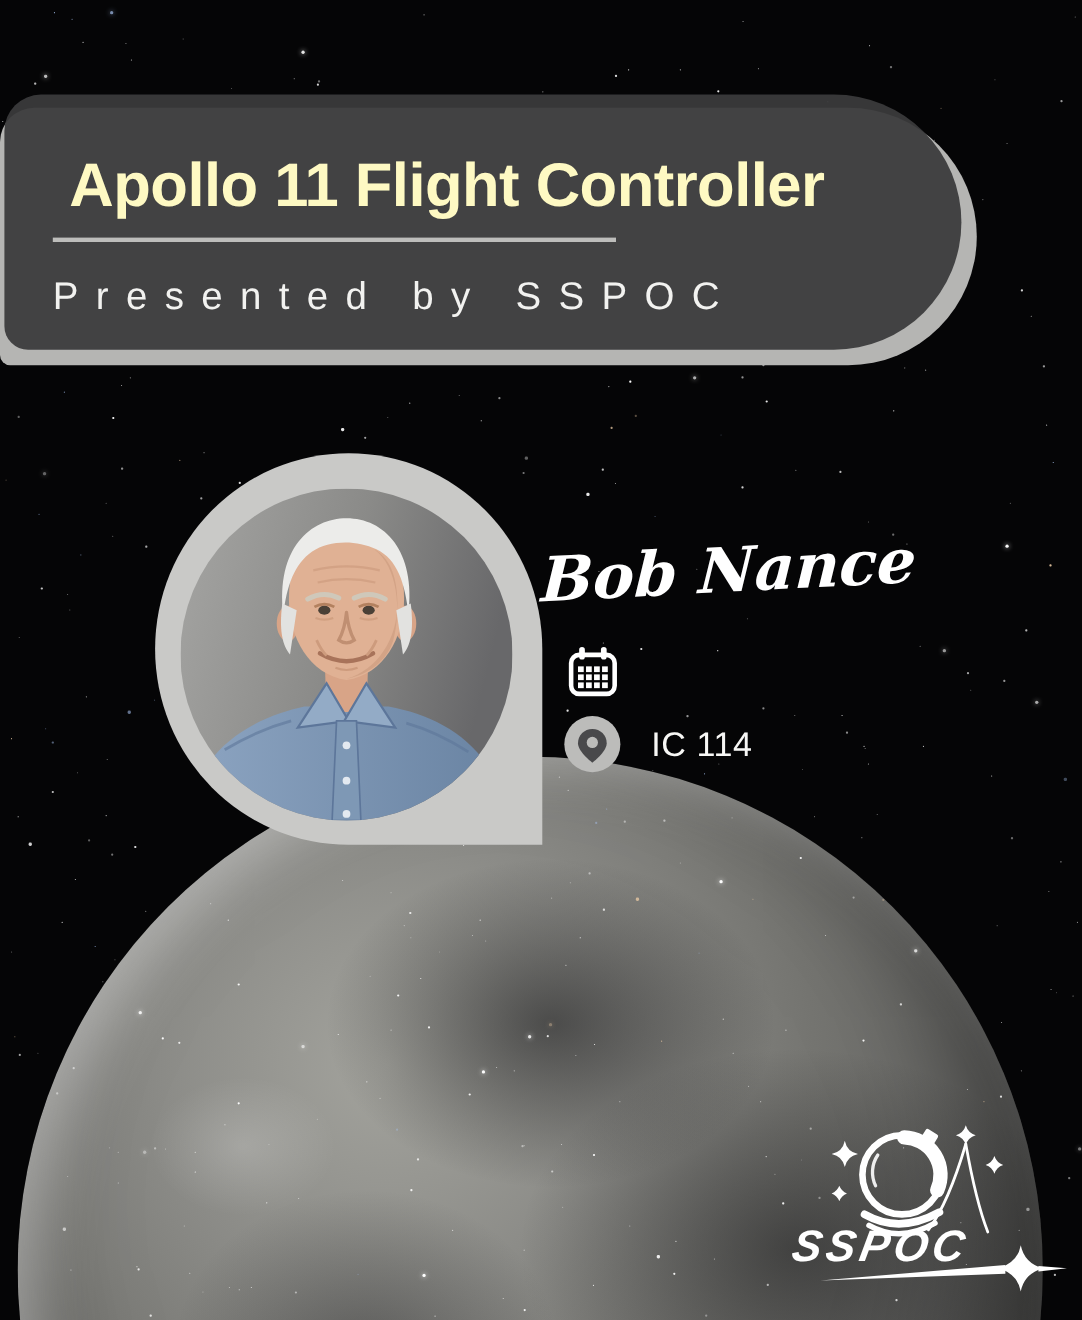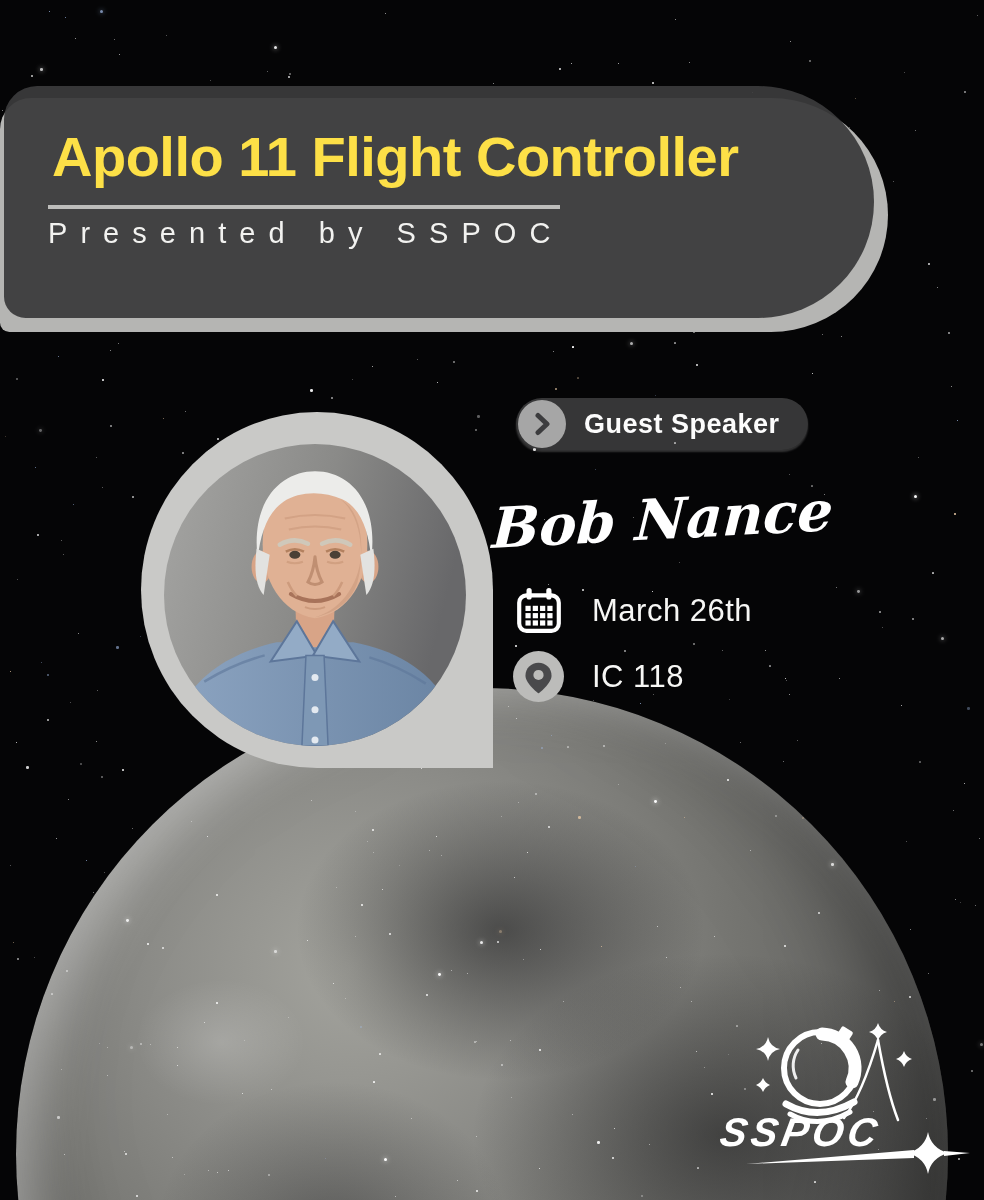--- a/index.html
+++ b/index.html
@@ -32,25 +32,25 @@
     background:var(--accent-silver,#b5b5b3);
     border-radius:40px 150px 150px 12px;
   }
   .banner{
     position:absolute;left:4px;top:86px;width:870px;height:232px;z-index:7;
     background:rgba(58,58,60,.94);
     border-radius:40px 140px 140px 26px;
     box-sizing:border-box;padding:34px 0 0 44px;
   }
   .banner h1{
-    margin:4px;font-size:56px;font-weight:700;letter-spacing:-.5px;color:#fde047;
+    margin:15px;font-size:56px;font-weight:700;letter-spacing:-.5px;color:#fef9c3;
   }
   .divider{width:512px;height:4px;background:#bdbdbb;margin-top:16px;}
   .subtitle{
-    margin-top:8px;font-size:29px;font-weight:400;letter-spacing:.45em;color:#f2f2f0;white-space:nowrap;
+    margin-top:30px;font-size:35px;font-weight:400;letter-spacing:.45em;color:#f2f2f0;white-space:nowrap;
   }
   
   .portrait{
     position:absolute;left:141px;top:412px;width:352px;height:356px;z-index:5;
     background:#c9c9c7;border-radius:50% 50% 0 50%;
   }
   .photo{
     position:absolute;left:23px;top:32px;width:302px;height:302px;border-radius:50%;overflow:hidden;
   }
   .photo svg{display:block;width:100%;height:100%;}
@@ -586,28 +586,20 @@
 
         <path d="M 150,112 C 149,122 147,130 143,137 Q 150,142 157,137 C 153,130 151,122 150,112" fill="none" stroke="#c08f72" stroke-width="3" stroke-linecap="round"></path>
 
         <path d="M 126,149 Q 150,163 174,149" fill="none" stroke="#a8735a" stroke-width="4" stroke-linecap="round"></path>
         <path d="M 123,137 Q 127,146 132,151 M 177,137 Q 173,146 168,151" stroke="#cd9b7d" stroke-width="2.5" fill="none"></path>
         <path d="M 140,162 Q 150,166 160,162" stroke="#cd9b7d" stroke-width="2" fill="none"></path>
       </svg>
     </div>
   </div>
 
-  <div class="badge">
-    <span class="badge-circle">
-      <svg width="24" height="24" viewBox="0 0 24 24">
-        <path d="M8 3.5 L17 12 L8 20.5" stroke="#3c3c3e" stroke-width="5" fill="none" stroke-linecap="round" stroke-linejoin="round"></path>
-      </svg>
-    </span>
-    <span class="badge-label">Guest Speaker</span>
-  </div>
 
   <div class="speaker-name">Bob Nance</div>
 
   <div class="details">
     <div class="detail-row">
       <span class="detail-icon">
         <svg width="50" height="50" viewBox="0 0 48 48">
           <rect x="5" y="9" width="38" height="34" rx="7" fill="none" stroke="#ffffff" stroke-width="4"></rect>
           <rect x="12" y="2" width="5" height="11" rx="2.5" fill="#ffffff"></rect>
           <rect x="31" y="2" width="5" height="11" rx="2.5" fill="#ffffff"></rect>
@@ -620,31 +612,30 @@
               <rect x="18" y="26" width="5" height="5"></rect>
               <rect x="25" y="26" width="5" height="5"></rect>
               <rect x="32" y="26" width="5" height="5"></rect>
             <rect x="11" y="33" width="5" height="5"></rect>
               <rect x="18" y="33" width="5" height="5"></rect>
               <rect x="25" y="33" width="5" height="5"></rect>
               <rect x="32" y="33" width="5" height="5"></rect>
           </g>
         </svg>
       </span>
-      <span class="detail-text">March 26th</span>
     </div>
     <div class="detail-row">
       <span class="detail-icon">
         <svg width="53" height="53" viewBox="0 0 52 52">
           <circle cx="26" cy="26" r="25" fill="#bcbcba"></circle>
           <path d="M26 12.5 C33.2 12.5 38.8 18 38.8 25.2 C38.8 33 26 42.5 26 42.5 C26 42.5 13.2 33 13.2 25.2 C13.2 18 18.8 12.5 26 12.5 Z" fill="#49494b"></path>
           <circle cx="26" cy="24.5" r="5" fill="#bcbcba"></circle>
         </svg>
       </span>
-      <span class="detail-text">IC 118</span>
+      <span class="detail-text">IC 114</span>
     </div>
   </div>
 
 
   <div class="logo">
     <svg viewBox="0 0 272 182">
       <g fill="none" stroke="#ffffff" stroke-linecap="round">
 
         <circle cx="114" cy="56" r="36" stroke-width="6"></circle>
 

